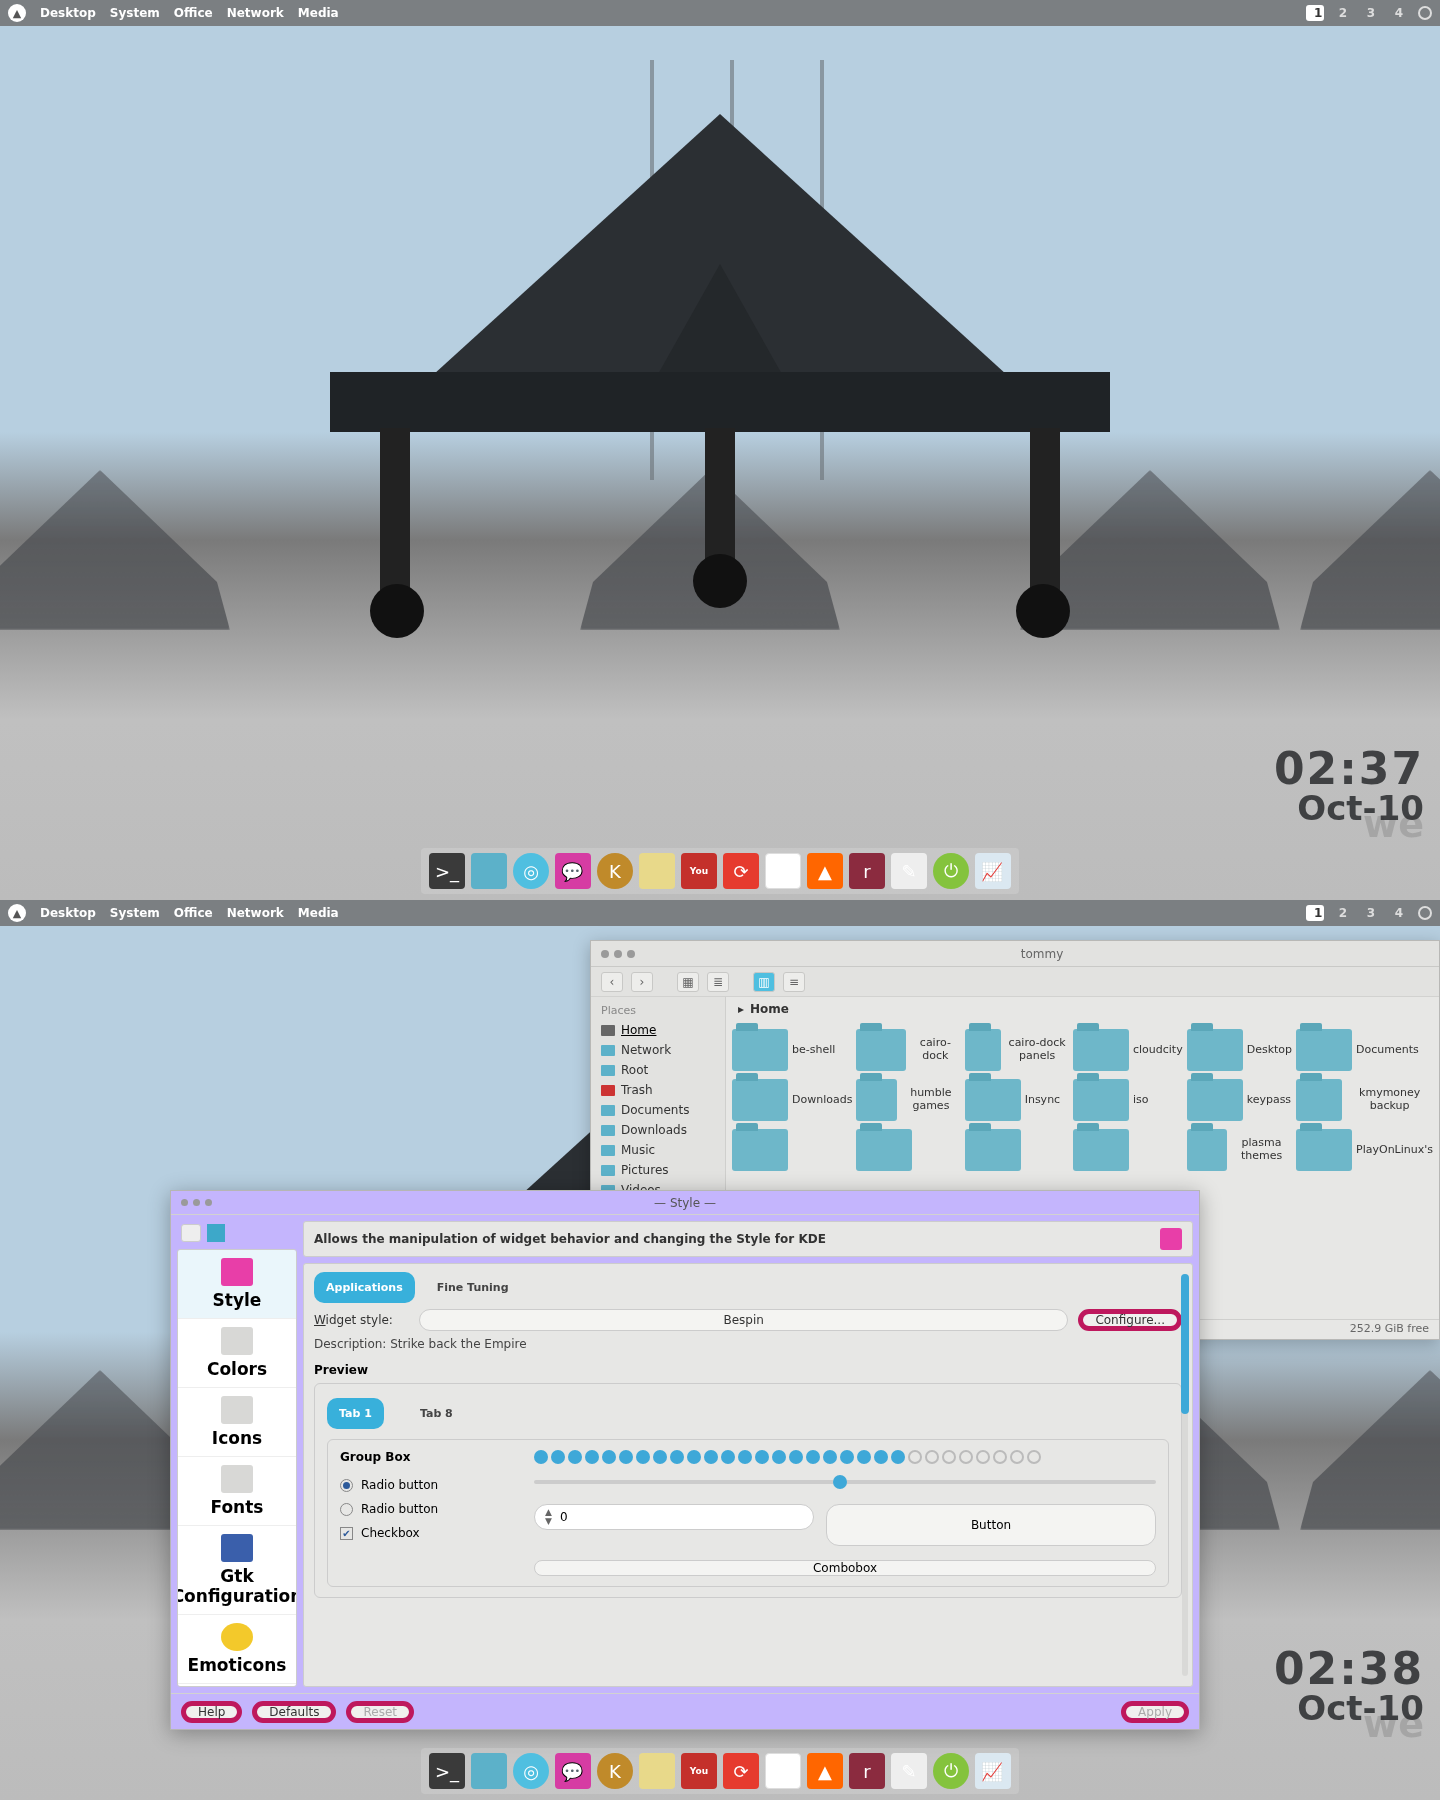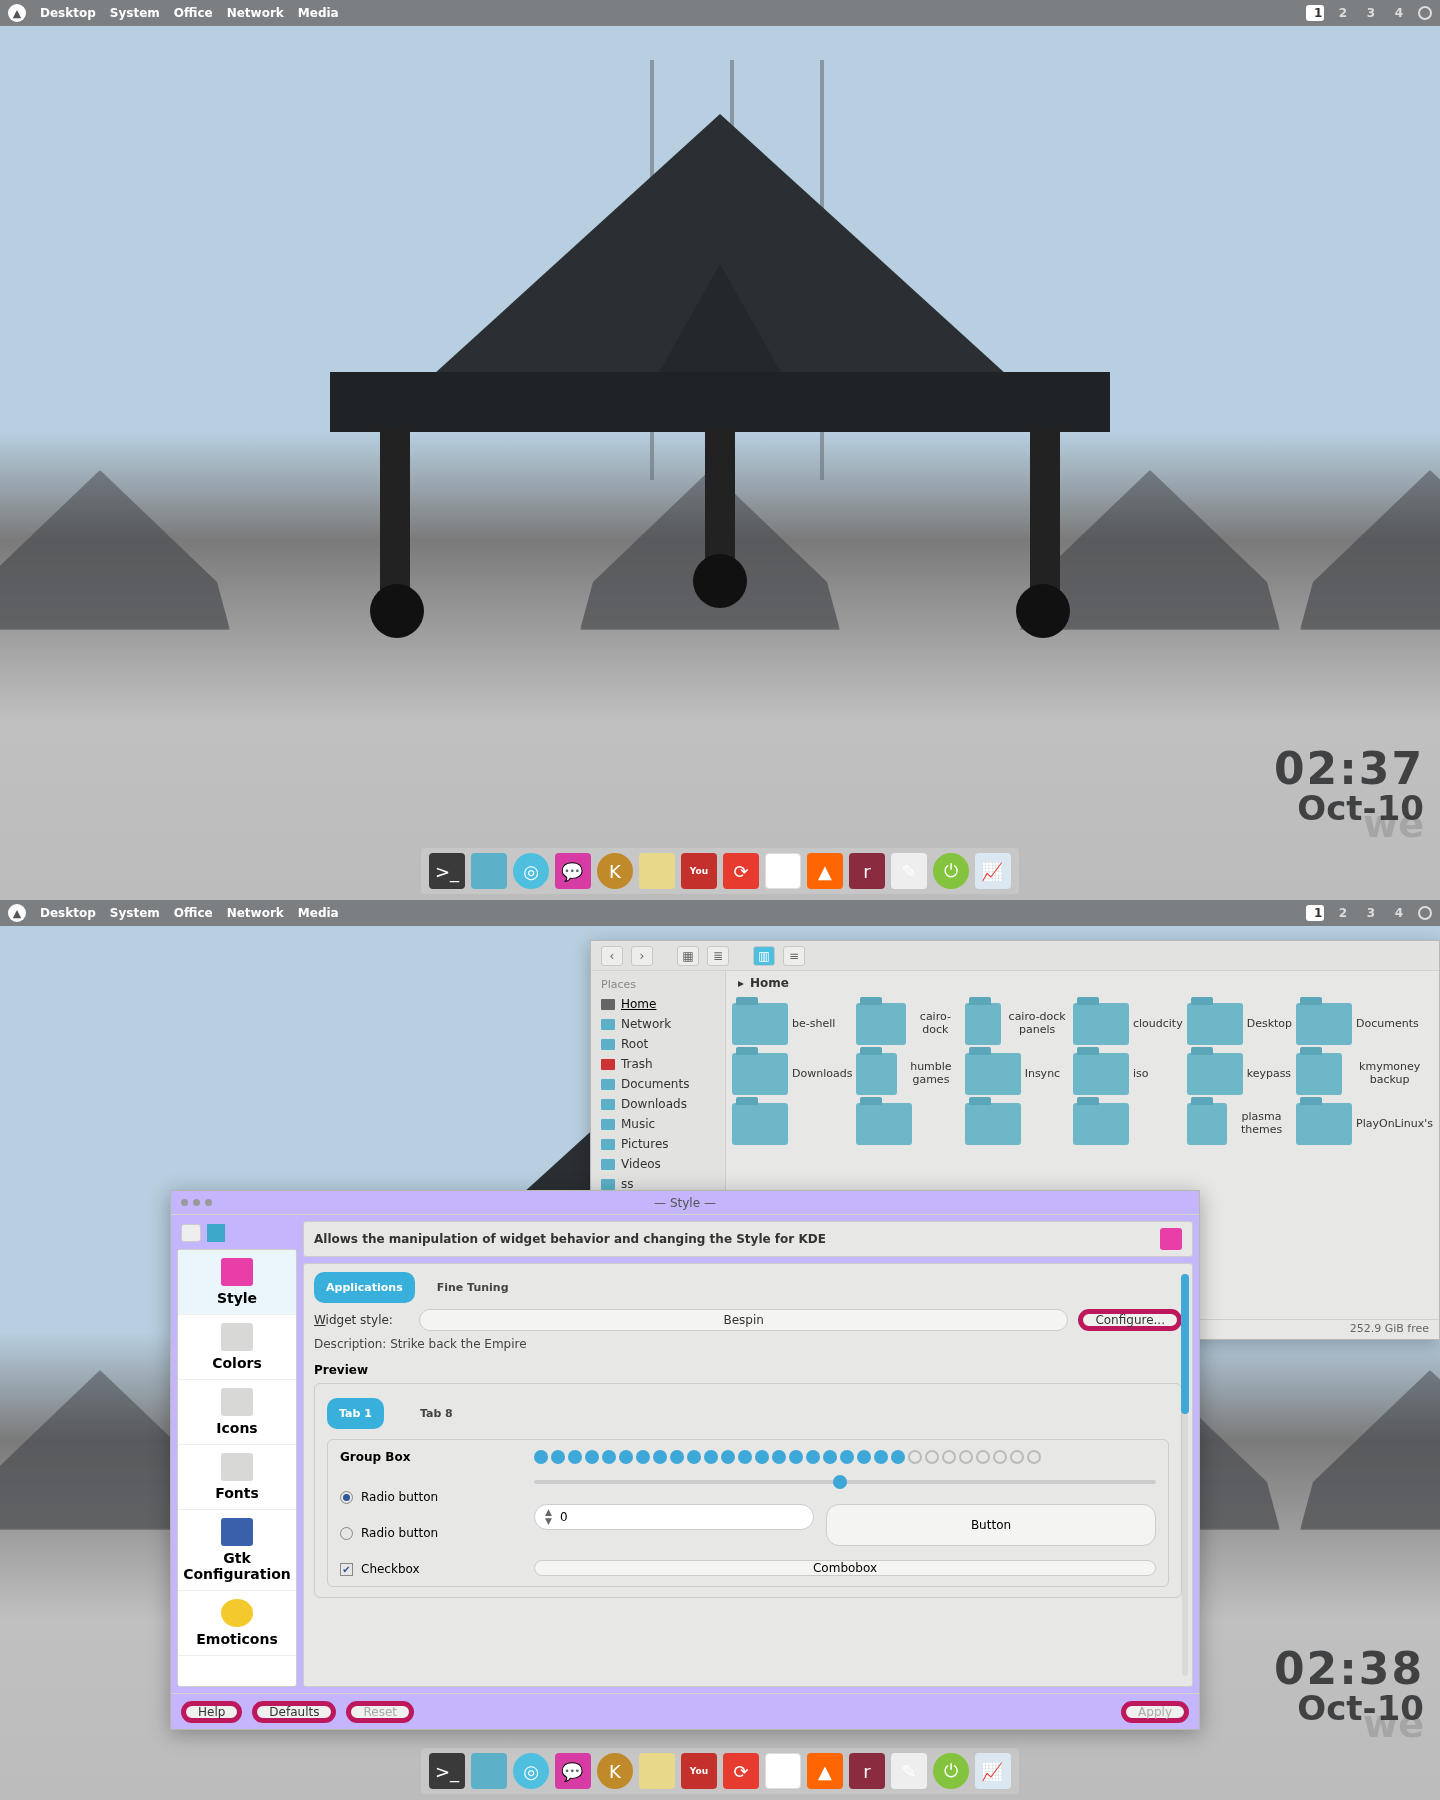--- a/index.html
+++ b/index.html
@@ -71,38 +71,38 @@
 .style-win .navtop .sq{width:18px;height:18px;background:#3da8c9}
 .style-win .navlist{flex:1;background:#fff;border:1px solid #ccc;border-radius:3px;overflow:auto}
 .style-win .nitem{display:flex;flex-direction:column;align-items:center;padding:8px 4px;gap:4px;cursor:pointer;border-bottom:1px solid #eee}
 .style-win .nitem.active{background:#eaf6fb}
 .style-win .nicon{width:32px;height:28px;background:#e83ea8;border-radius:3px}
 .style-win .nicon.colors{background:#d8d8d6}
 .style-win .nicon.icons{background:#d8d8d6}
 .style-win .nicon.fonts{background:#d8d8d6}
 .style-win .nicon.gtk{background:#3a5fab}
 .style-win .nicon.emot{background:#f3c92b;border-radius:50%}
-.style-win .nitem .nl{font-weight:bold;font-size:14px;text-align:center}
+.style-win .nitem .nl{font-weight:bold;font-size:17px;text-align:center}
 .style-win .content{flex:1;display:flex;flex-direction:column;gap:6px;overflow:hidden}
 .style-win .banner{background:#e7e7e5;border:1px solid #ccc;border-radius:3px;padding:6px 10px;display:flex;align-items:center;font-weight:bold;color:#333}
 .style-win .banner .bicon{width:22px;height:22px;background:#e83ea8;border-radius:3px;margin-left:auto}
 .style-win .panel{flex:1;background:#e7e7e5;border:1px solid #ccc;border-radius:3px;padding:8px 10px;display:flex;flex-direction:column;gap:6px;overflow:auto;position:relative}
 .style-win .scrolltrack{position:absolute;right:4px;top:10px;bottom:10px;width:6px;background:rgba(0,0,0,.06);border-radius:3px}
 .style-win .scrollthumb{position:absolute;right:3px;top:10px;width:8px;height:140px;background:#3ea8d8;border-radius:4px}
 .tabs-row{display:flex;gap:10px;align-items:center}
 .pill{background:#38b0db;color:#fff;border-radius:10px;padding:9px 12px;font-weight:bold;font-size:11px;cursor:pointer}
 .pill.off{background:transparent;color:#444}
 .row{display:flex;align-items:center;gap:10px}
 .lbl2{min-width:95px;color:#333}
 .select{flex:1;height:22px;background:#f4f4f2;border:1px solid #ccc;border-radius:11px;display:flex;align-items:center;justify-content:center;color:#333;cursor:pointer}
 .btn{height:22px;padding:0 12px;background:#f0f0ee;border:5px solid #be185d;border-radius:11px;color:#333;cursor:pointer;display:flex;align-items:center}
 .btn.disabled{color:#aaa;cursor:default}
 .desc{color:#444}
 .groupbox{border:1px solid #ccc;border-radius:6px;padding:10px 12px;display:flex;gap:14px}
-.gb-left{width:180px;display:flex;flex-direction:column;gap:22px}
+.gb-left{width:180px;display:flex;flex-direction:column;gap:10px}
 .gb-title{font-weight:bold;margin-bottom:4px}
 .radio,.check{display:flex;align-items:center;gap:8px;cursor:pointer}
 .radio .r{width:13px;height:13px;border:1px solid #888;border-radius:50%;display:flex;align-items:center;justify-content:center}
 .radio.on .r:after{content:"";width:7px;height:7px;background:#2d5a9a;border-radius:50%}
 .check .c{width:13px;height:13px;border:1px solid #888;display:flex;align-items:center;justify-content:center;font-size:10px;color:#2d5a9a}
 .gb-right{flex:1;display:flex;flex-direction:column;gap:12px}
 .dotrow{display:flex;gap:3px;flex-wrap:nowrap}
 .dotrow .d{width:14px;height:14px;border-radius:50%;background:#3ea8d8}
 .dotrow .d.off{background:transparent;border:2px solid #bbb}
 .slider{height:4px;background:#ccc;border-radius:2px;position:relative;margin:4px 0 8px}
@@ -225,20 +225,28 @@
             <div class="p active">1</div>
             <div class="p">2</div>
             <div class="p">3</div>
             <div class="p">4</div>
             <div class="circ"></div>
           </div>
     </div>
   </div>
 
   <div class="fm">
+    <div class="hdr">
+      <div class="dots">
+            <div class="dot"></div>
+            <div class="dot"></div>
+            <div class="dot"></div>
+          </div>
+      <div class="title">tommy</div>
+    </div>
     <div class="toolbar">
       <div class="tbtn">‹</div>
       <div class="tbtn">›</div>
       <div style="width:8px"></div>
       <div class="tbtn">▦</div>
       <div class="tbtn">≣</div>
       <div style="width:8px"></div>
       <div class="tbtn" style="background:#4fbfe0;color:#fff">▥</div>
       <div class="tbtn">≡</div>
     </div>

